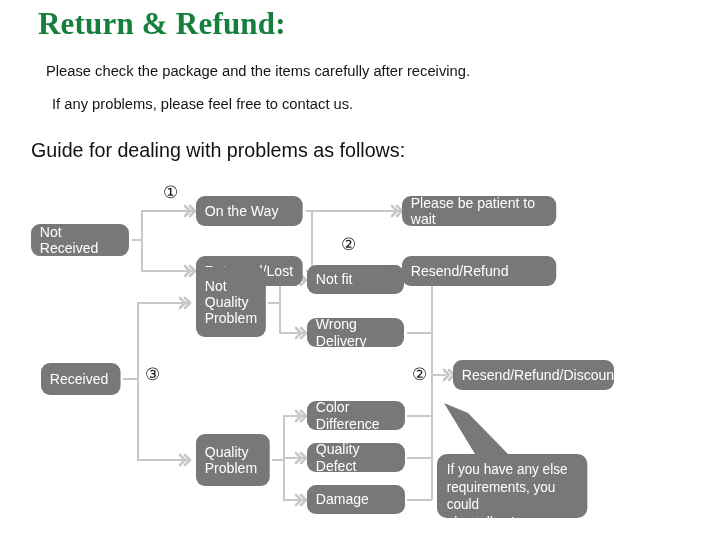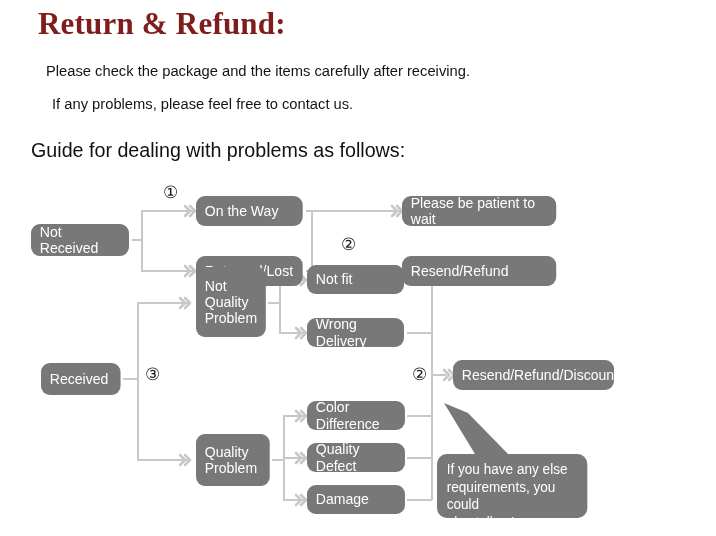--- a/index.html
+++ b/index.html
@@ -13,21 +13,21 @@
     -webkit-font-smoothing:antialiased;
   }
   #root{position:relative;width:716px;height:536px;}
 
   
   .title{
     position:absolute;left:38px;top:6px;
     font-family:"Liberation Serif", serif;
     font-weight:bold;
     font-size:31px;
-    color:#7f1d1d;
+    color:#15803d;
     letter-spacing:.2px;
     white-space:nowrap;
   }
   .para{
     position:absolute;
     font-family:"Liberation Sans", sans-serif;
     font-size:15.5px;
     color:#141414;
     white-space:nowrap;
     transform:scaleX(.95);

